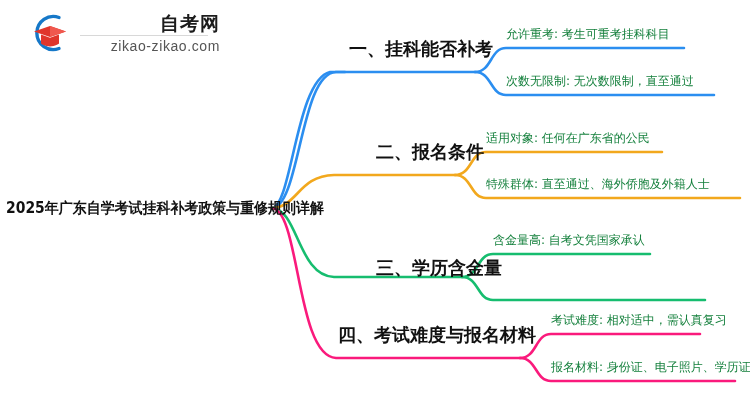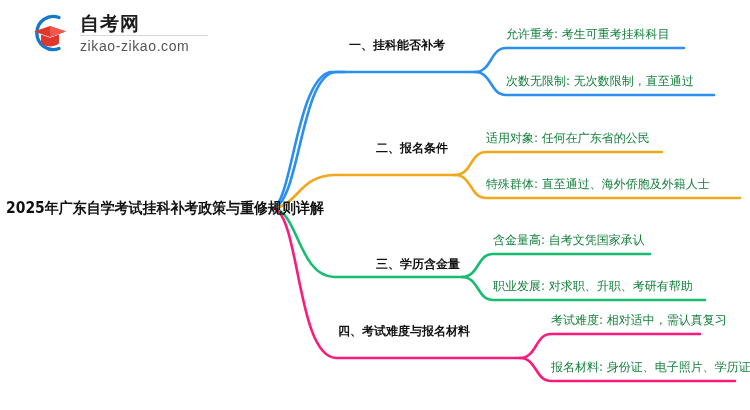--- a/index.html
+++ b/index.html
@@ -9,20 +9,21 @@
   }
   body {
     font-family: "Liberation Sans", "DejaVu Sans", sans-serif;
   }
   #canvas {
     position: relative;
     width: 750px;
     height: 410px;
     background: #ffffff;
     overflow: hidden;
+    text-align: right;
   }
 
   
   #logo {
     position: absolute;
     left: 28px;
     top: 10px;
     width: 200px;
     height: 46px;
   }
@@ -85,21 +86,21 @@
     color: #111111;
     white-space: nowrap;
     font-family: "DejaVu Sans", "Liberation Sans", sans-serif;
     transform: scaleX(0.93);
     transform-origin: left center;
   }
 
   
   .l1-label {
     position: absolute;
-    font-size: 12px;
+    font-size: 18px;
     font-weight: bold;
     color: #111111;
     white-space: nowrap;
     font-family: "DejaVu Sans", "Liberation Sans", sans-serif;
   }
 
   
   .l2-label {
     position: absolute;
     font-size: 12px;
@@ -168,18 +169,17 @@
 
   <div class="l1-label" style="left:338px; top:323px;">四、考试难度与报名材料</div>
 
   <div class="l2-label" style="left:506px; top:26px;">允许重考: 考生可重考挂科科目</div>
   <div class="l2-label" style="left:506px; top:73px;">次数无限制: 无次数限制，直至通过</div>
 
   <div class="l2-label" style="left:486px; top:130px;">适用对象: 任何在广东省的公民</div>
   <div class="l2-label" style="left:486px; top:176px;">特殊群体: 直至通过、海外侨胞及外籍人士</div>
 
   <div class="l2-label" style="left:493px; top:232px;">含金量高: 自考文凭国家承认</div>
-  <div class="l2-label" style="left:493px; top:278px;">职业发展: 对求职、升职、考研有帮助</div>
 
   <div class="l2-label" style="left:551px; top:312px;">考试难度: 相对适中，需认真复习</div>
   <div class="l2-label" style="left:551px; top:359px;">报名材料: 身份证、电子照片、学历证明</div>
 
 </div>
 
 </body></html>

